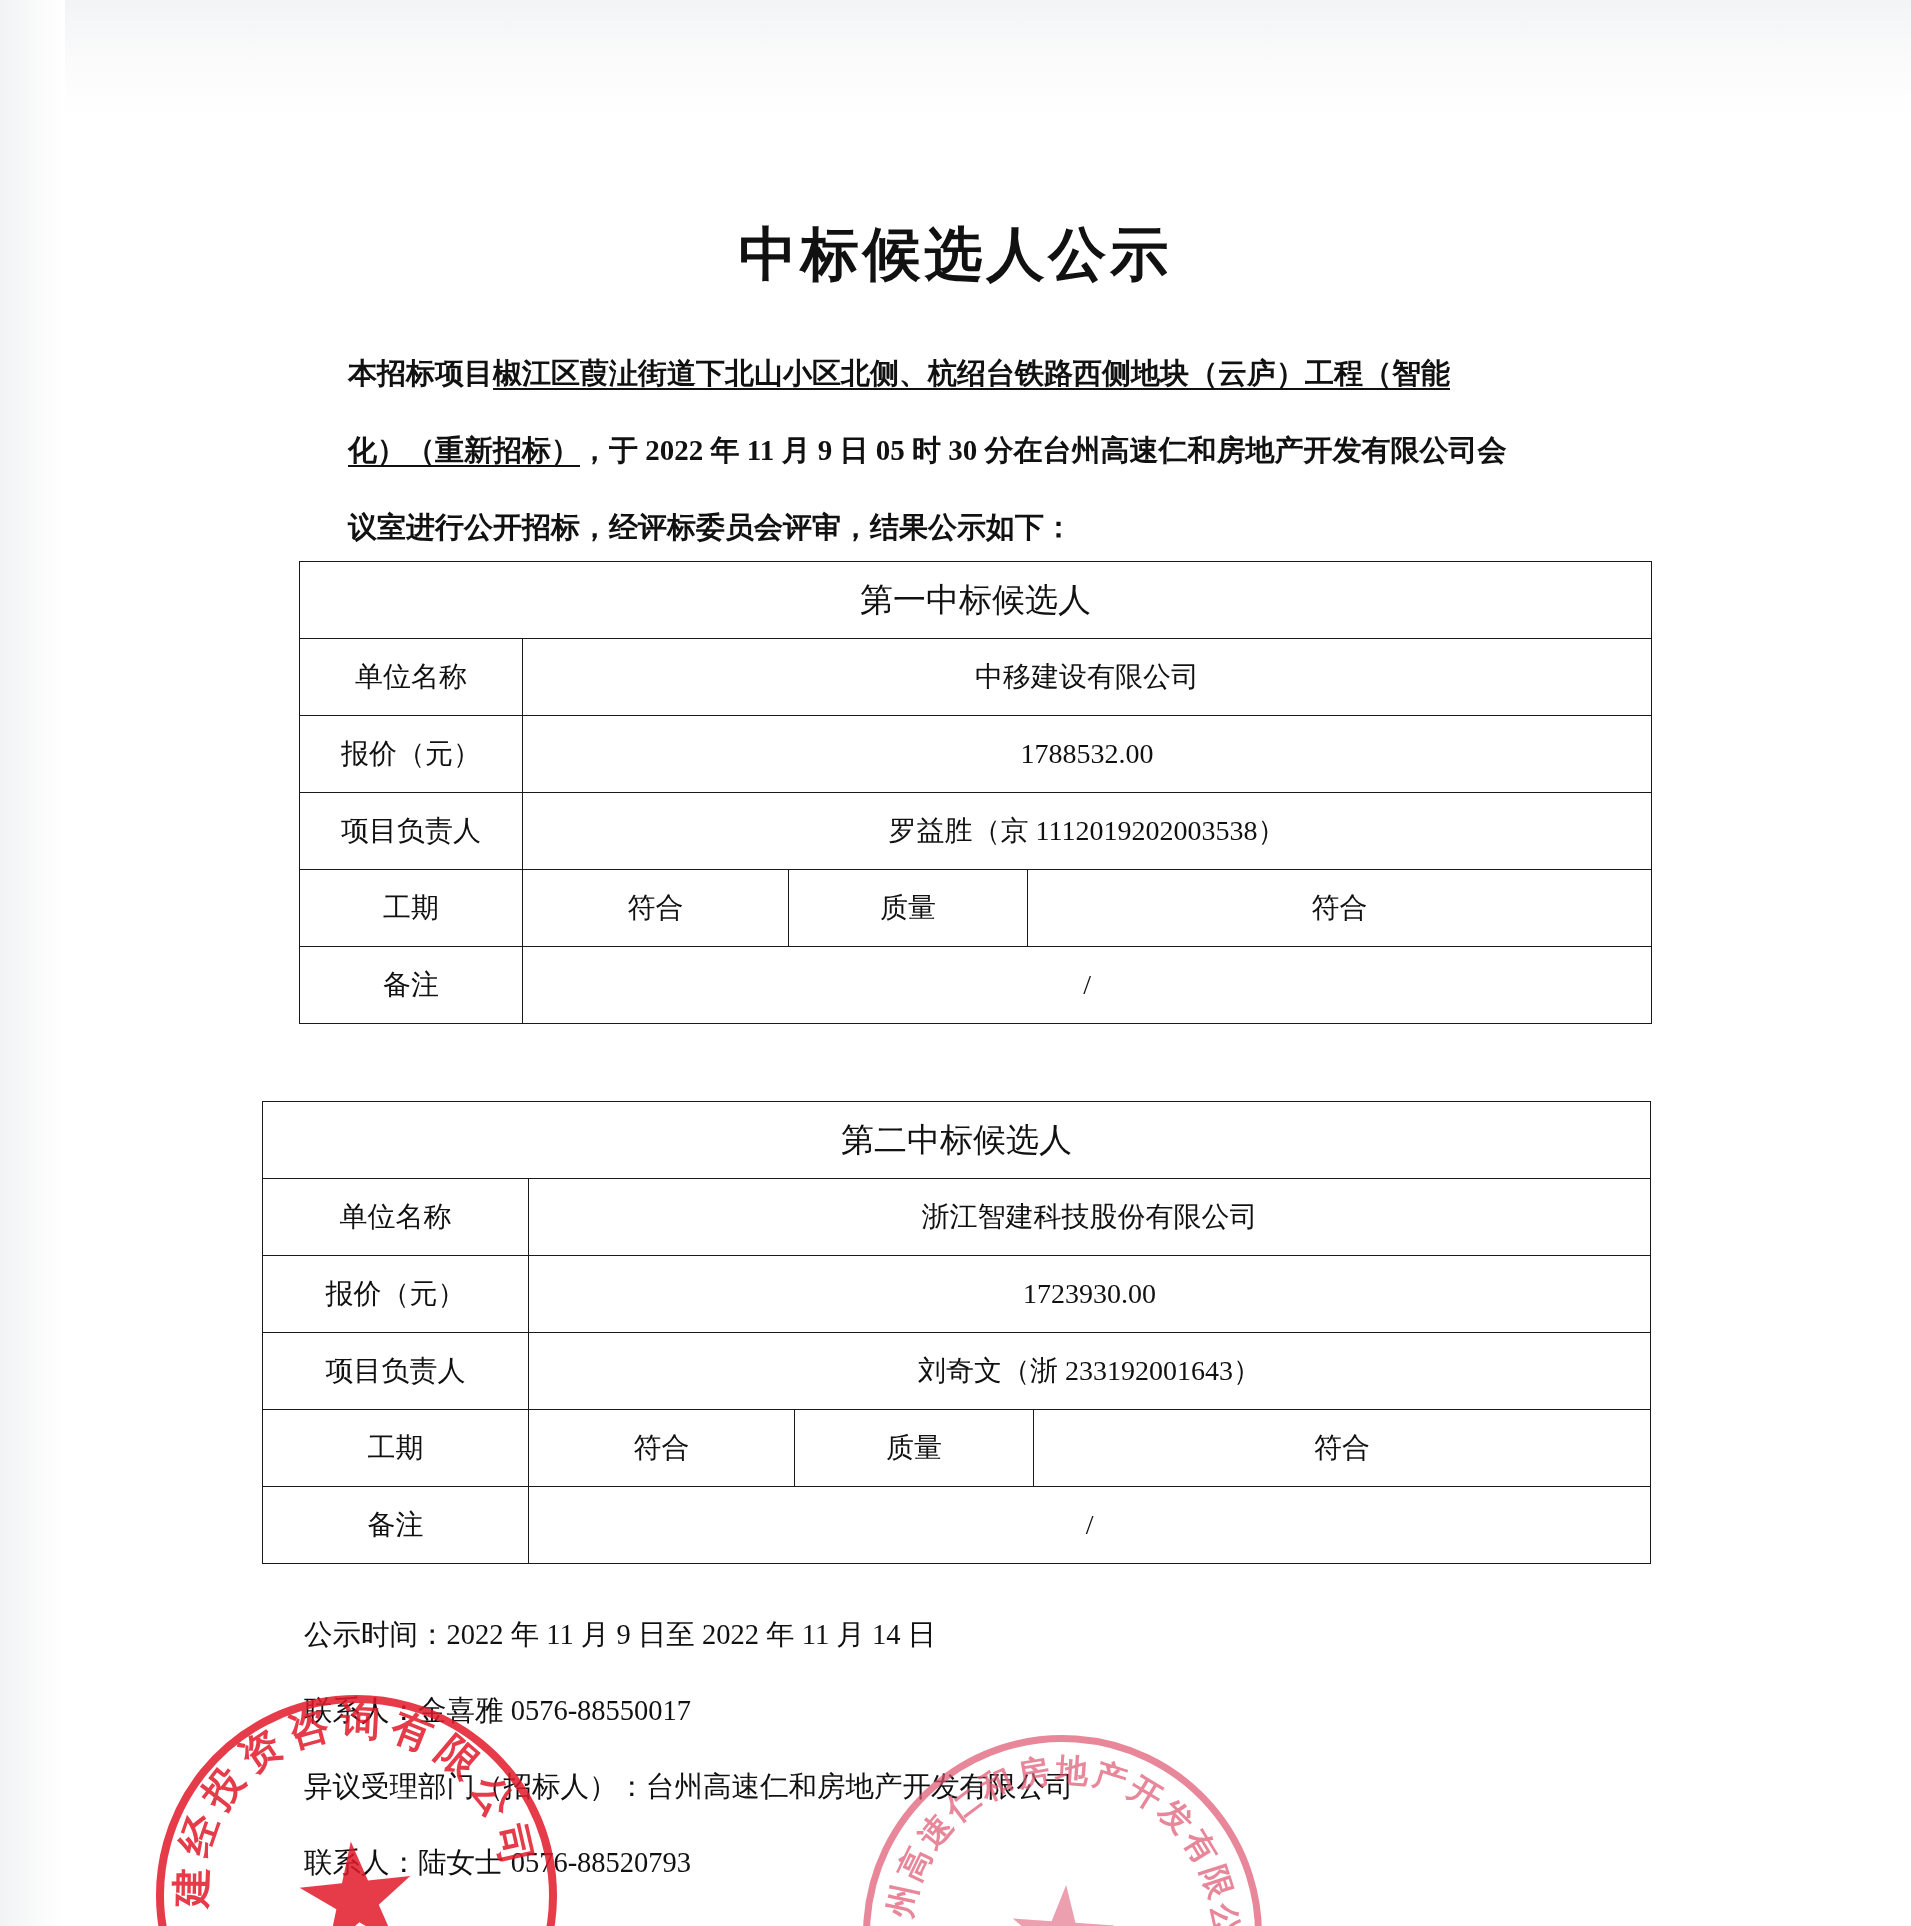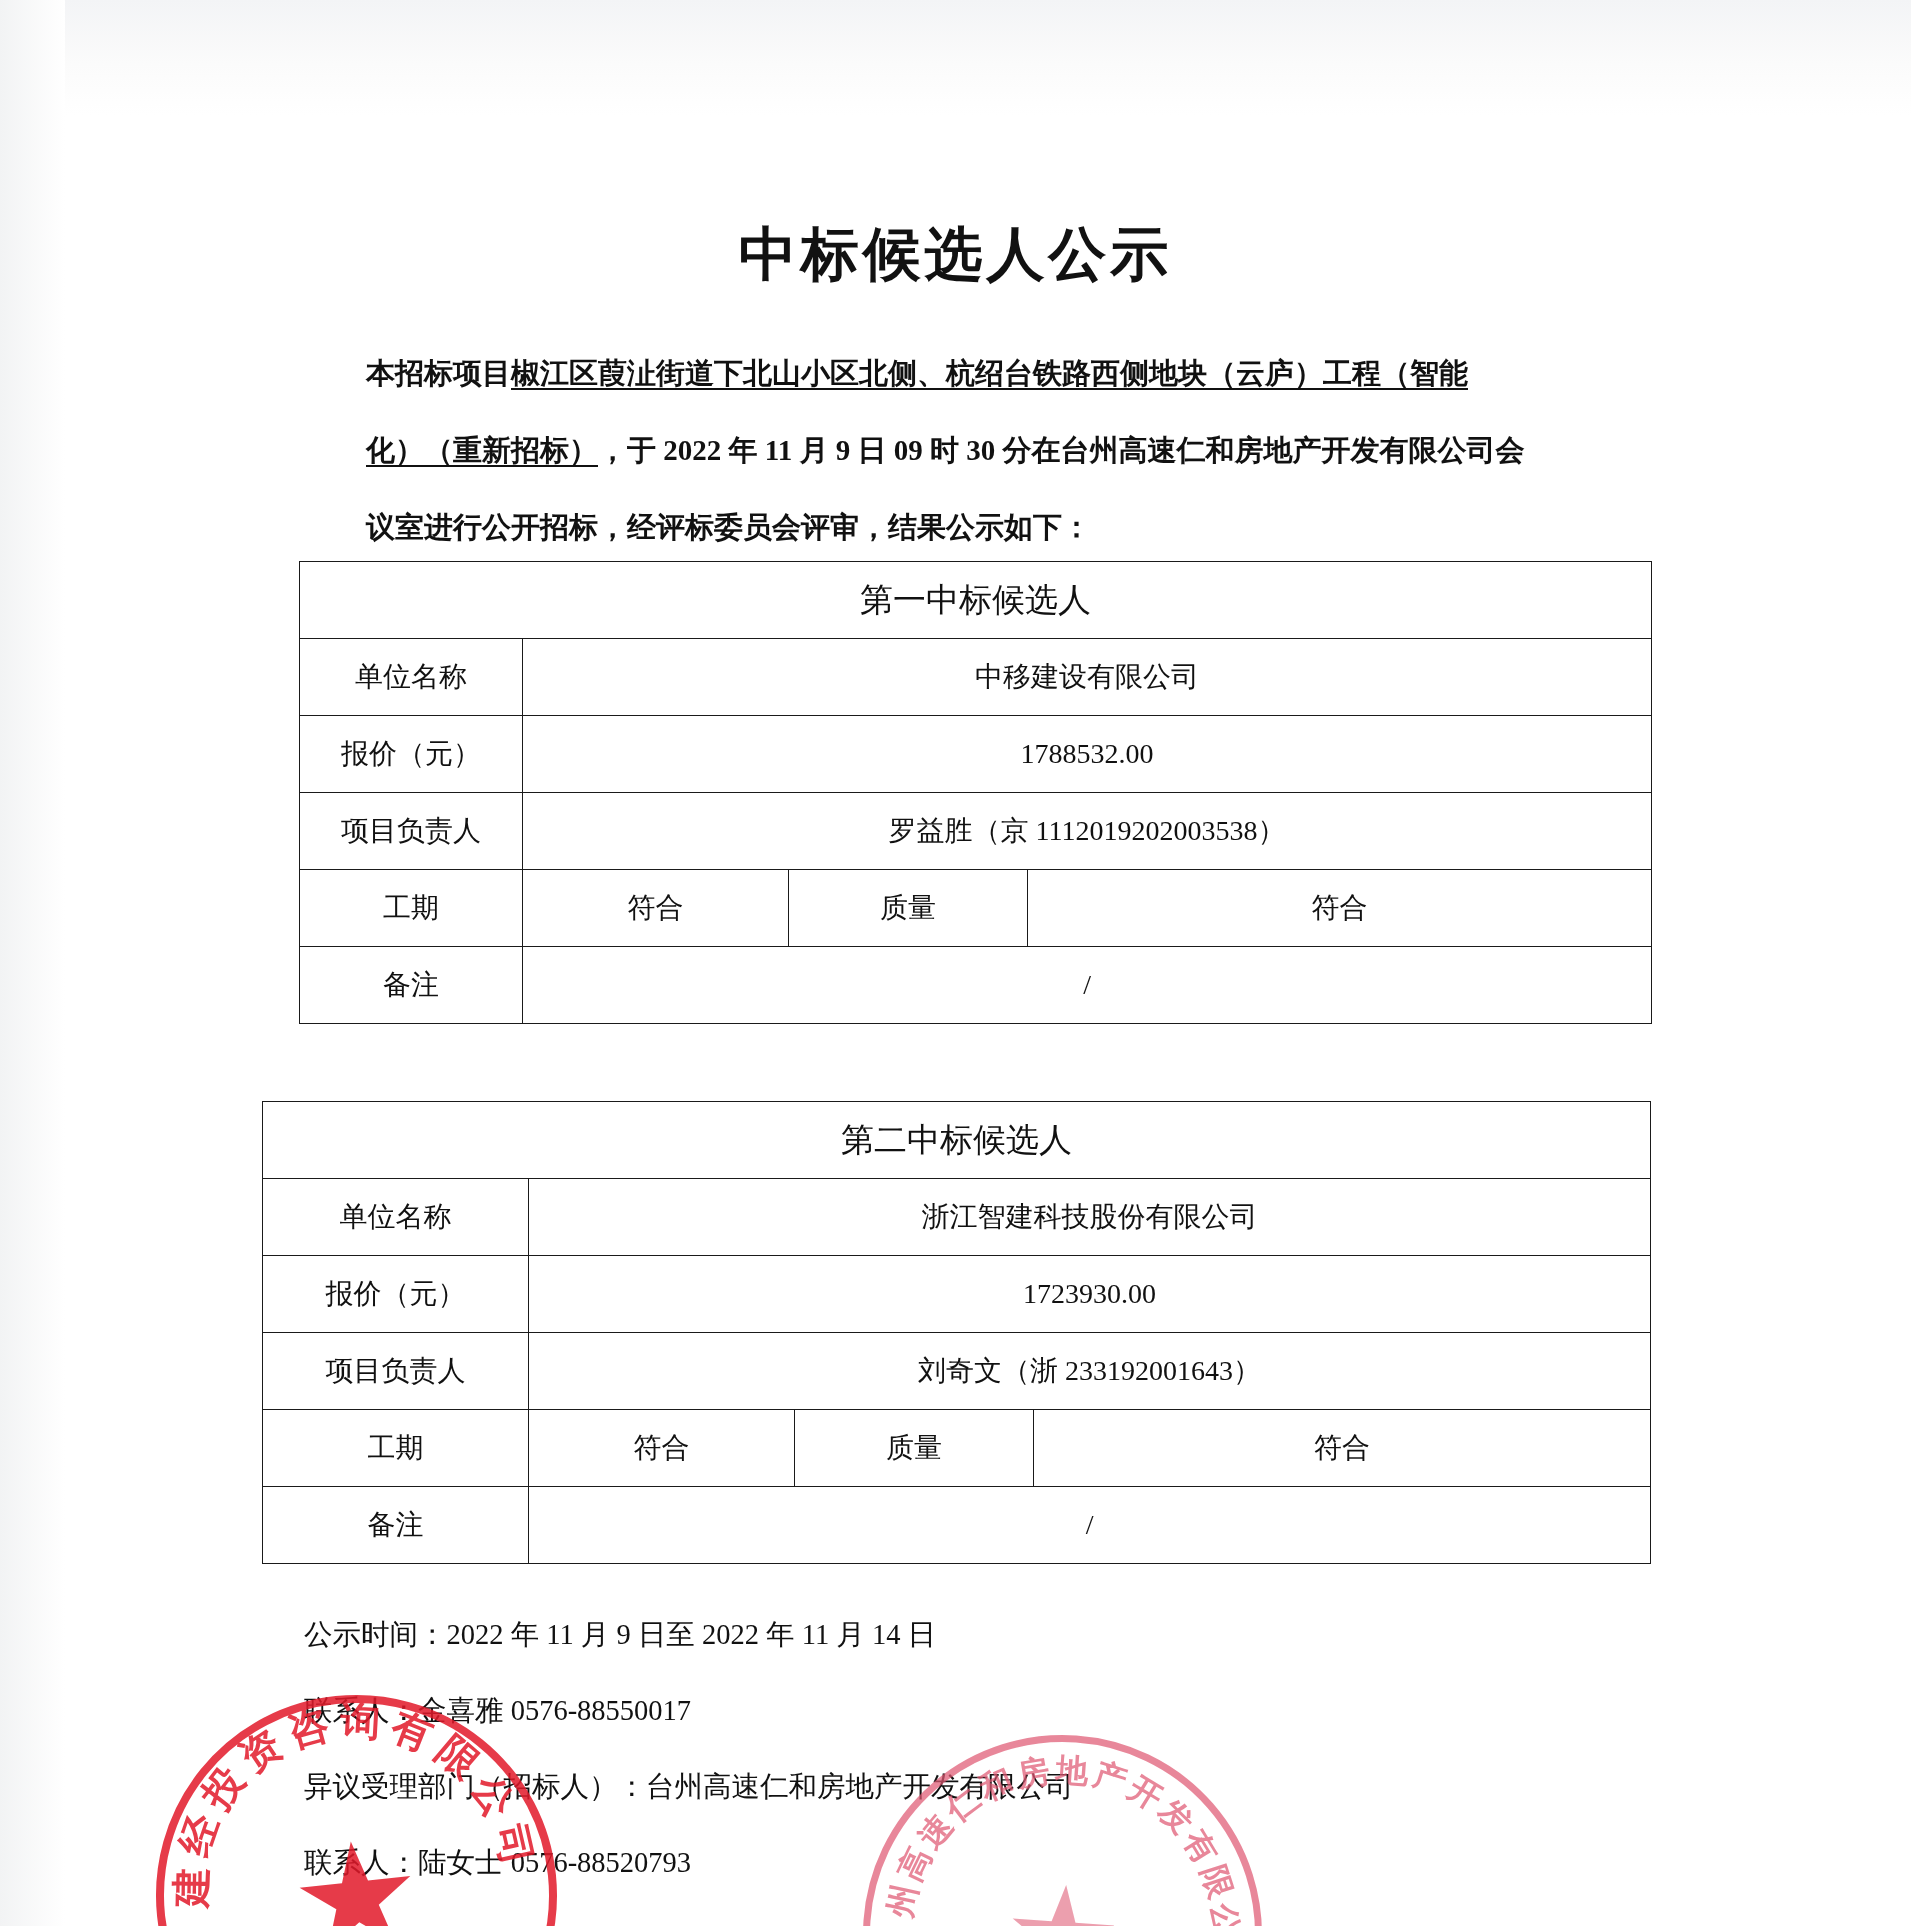--- a/index.html
+++ b/index.html
@@ -48,21 +48,21 @@
     text-align: center;
     font-size: 58px;
     font-weight: 700;
     letter-spacing: 3.9px;
     font-family: "Liberation Sans", "DejaVu Sans", sans-serif;
   }
 
   
   .intro {
     position: absolute;
-    left: 366px;
+    left: 348px;
     top: 335px;
     width: 1225px;
     font-size: 29px;
     line-height: 77px;
     font-weight: 700;
     text-align: justify;
   }
   .intro .u {
     text-decoration: underline;
     text-underline-offset: 5.4px;
@@ -167,21 +167,21 @@
 
 <div class="scan-top"></div>
 <div class="scan-left"></div>
 
 <div class="page">
 
   <div class="doc-title">中标候选人公示</div>
 
   <div class="intro">
     <span class="ln"><span>本招标项目</span><span class="u">椒江区葭沚街道下北山小区北侧、杭绍台铁路西侧地块（云庐）工程（智能</span></span>
-    <span class="ln"><span class="u">化）（重新招标）</span><span>，于 2022 年 11 月 9 日 09 时 30 分在台州高速仁和房地产开发有限公司会</span></span>
+    <span class="ln"><span class="u">化）（重新招标）</span><span>，于 2022 年 11 月 9 日 05 时 30 分在台州高速仁和房地产开发有限公司会</span></span>
     <span class="ln"><span>议室进行公开招标，经评标委员会评审，结果公示如下：</span></span>
   </div>
 
   <table class="tbl" id="table1">
     <colgroup>
       <col style="width:223px">
       <col style="width:266px">
       <col style="width:239px">
       <col style="width:239px">
       <col style="width:385px">

